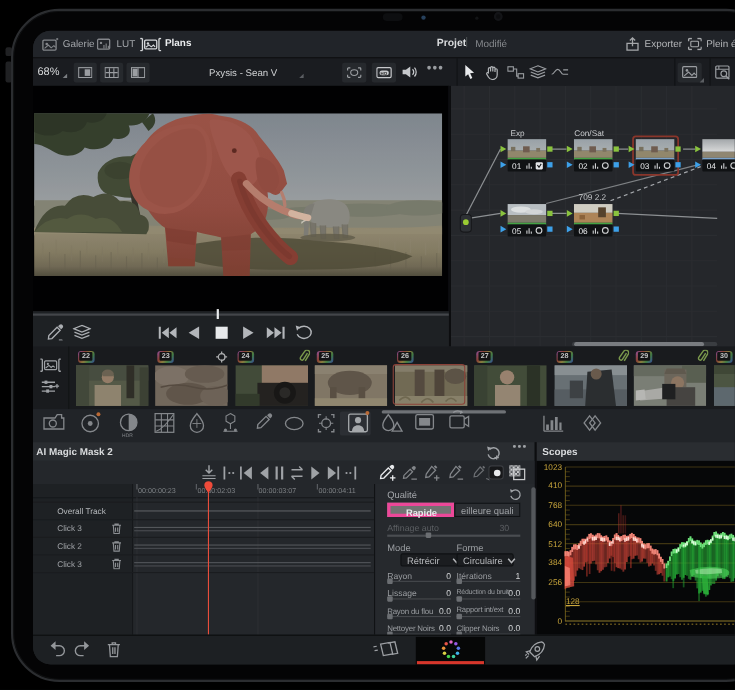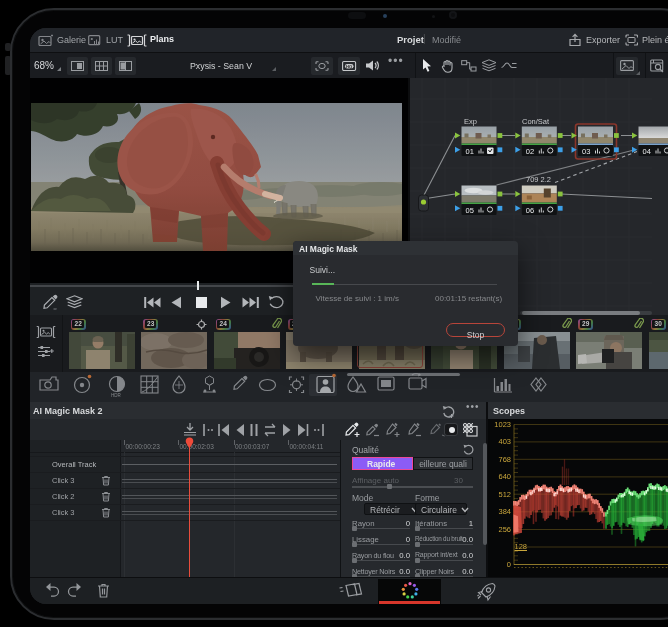--- a/index.html
+++ b/index.html
@@ -738,21 +738,21 @@
       <div class="t" style="left:92px;top:58px;width:215px;height:1px;background:#4a4d51;"></div>
       <div class="t" style="left:92px;top:70.5px;width:215px;height:1px;background:#53565a;"></div>
       <div class="t" style="left:92px;top:74px;width:215px;height:1px;background:#4a4d51;"></div>
     </div>
     <div class="abs" id="qpanel">
       <span class="t" style="left:11px;top:5px;font-size:8.5px;color:#a4a7ab;">Qualité</span>
       <svg class="t" style="left:122px;top:4px;" width="11" height="11" viewBox="0 0 11 11">
         <path d="M2.2 3 A4.3 4.3 0 1 1 1.4 6.8" fill="none" stroke="#9fa2a6" stroke-width="1.2"></path>
         <path d="M0.6 0.8 L3.6 1.6 L1.5 4.2 Z" fill="#9fa2a6"></path>
       </svg>
-      <div class="t" style="left:11px;top:16.5px;width:61px;height:13px;background:#8b5cf6;border:1px solid #ec4899;">
+      <div class="t" style="left:11px;top:16.5px;width:61px;height:13px;background:#737373;border:3px solid #ec4899;">
         <span class="t" style="left:14px;top:1.5px;font-size:8.5px;font-weight:bold;color:#e8eaec;">Rapide</span>
       </div>
       <div class="t" style="left:72px;top:16.5px;width:60px;height:13px;background:#2c2f33;border:1px solid #101214;">
         <span class="t" style="left:0;top:1.5px;width:58px;text-align:center;font-size:8.5px;color:#9ea1a5;">eilleure quali</span>
       </div>
       <span class="t" style="left:11px;top:36px;font-size:8px;color:#5c5f63;">Affinage auto</span>
       <span class="t" style="left:113px;top:36px;font-size:8px;color:#5c5f63;">30</span>
       <div class="t" style="left:11px;top:46px;width:121px;height:1.5px;background:#4a4d51;"></div>
       <div class="t" style="left:46px;top:44px;width:5px;height:5px;background:#6b6e72;border-radius:1px;"></div>
       <span class="t" style="left:11px;top:52.5px;font-size:8.5px;color:#9b9ea2;">Mode</span>
@@ -1124,21 +1124,21 @@
 <path d="M190.9 68.8 V73.3" stroke="#7ef08a" stroke-width="1.7" opacity="0.85"></path>
 <path d="M139 102 Q150 98 162 99 T175 104 L174 109 Q160 112 148 110 T140 108 Z" fill="#52dd60" opacity="0.55"></path>
 <path d="M144 102 Q156 99.5 168 101 L168.5 105 Q156 107 144.5 105.5 Z" fill="#c8f7c4" opacity="0.45"></path>
 <path d="M150 108 h5 l1.5 18 h-5 Z" fill="#2cb53c" opacity="0.8"></path>
 <path d="M124 87.0 V120.0" stroke="#22a232" stroke-width="1.6" opacity="0.5"></path>
 <path d="M133.5 78.9 V119.2" stroke="#22a232" stroke-width="1.6" opacity="0.5"></path>
 <path d="M147.5 78.1 V132.7" stroke="#22a232" stroke-width="1.6" opacity="0.5"></path>
 </g>
       </svg>
       <span class="t" style="left:0;top:0.9000000000000004px;width:23px;text-align:right;font-size:7.5px;color:#c9a63c;">1023</span>
-      <span class="t" style="left:0;top:18.299999999999997px;width:23px;text-align:right;font-size:7.5px;color:#c9a63c;">403</span>
+      <span class="t" style="left:0;top:18.299999999999997px;width:23px;text-align:right;font-size:7.5px;color:#c9a63c;">410</span>
       <span class="t" style="left:0;top:35.699999999999996px;width:23px;text-align:right;font-size:7.5px;color:#c9a63c;">768</span>
       <span class="t" style="left:0;top:53.3px;width:23px;text-align:right;font-size:7.5px;color:#c9a63c;">640</span>
       <span class="t" style="left:0;top:70.60000000000001px;width:23px;text-align:right;font-size:7.5px;color:#c9a63c;">512</span>
       <span class="t" style="left:0;top:88.2px;width:23px;text-align:right;font-size:7.5px;color:#c9a63c;">384</span>
       <span class="t" style="left:0;top:105.9px;width:23px;text-align:right;font-size:7.5px;color:#c9a63c;">256</span>
       <span class="t" style="left:16px;top:123.4px;width:23px;text-align:right;font-size:7.5px;color:#c9a63c;text-decoration:underline;">128</span>
       <span class="t" style="left:0;top:140.9px;width:23px;text-align:right;font-size:7.5px;color:#c9a63c;">0</span>
     </div>
     <div class="abs" id="playhead" style="left:154.5px;top:409px;width:12px;height:140px;">
       <div class="t" style="left:4.2px;top:7px;width:1.4px;height:133px;background:#e84d3c;"></div>
@@ -1174,23 +1174,13 @@
         <circle cx="375.6" cy="7.3" r="1.6" fill="#e85548"></circle>
         <g stroke="#a0a3a7" stroke-width="1.1" fill="none" transform="translate(444,3)">
           <path d="M18.5 2.5 C13.5 3 9.5 6 7.5 11.5 L12 16 C17.5 14 20.5 10 21 5 C20.5 3.7 19.8 3 18.5 2.5 Z"></path>
           <circle cx="14.5" cy="9" r="2.1"></circle>
           <path d="M8.5 10.5 L4.5 11.5 L7 14 M13 15 L14 19 L16.5 15.5 M6.5 15 L4 17.5 M4.8 13.8 L3.5 15"></path>
         </g>
         <g display="none">
           </g>
       </svg>
     </div>
-    <div class="abs" id="dialog">
-      <div class="t" style="left:0;top:0;width:225px;height:14px;background:#2e3135;border-radius:4px 4px 0 0;"></div>
-      <span class="t" style="left:6px;top:2.5px;font-size:8.5px;font-weight:bold;color:#e4e6e8;">AI Magic Mask</span>
-      <span class="t" style="left:16.5px;top:24px;font-size:8.5px;color:#c9cbcd;">Suivi...</span>
-      <div class="t" style="left:19px;top:42.5px;width:185px;height:1.5px;background:#47494d;"></div>
-      <div class="t" style="left:19px;top:42px;width:21.5px;height:2.2px;background:#58b658;"></div>
-      <span class="t" style="left:22.5px;top:53px;font-size:8px;color:#87898c;">Vitesse de suivi :  1 im/s</span>
-      <span class="t" style="left:142px;top:53px;font-size:8px;color:#87898c;">00:01:15 restant(s)</span>
-      <div class="t" style="left:153px;top:81.5px;width:59px;height:14px;border:1px solid #b8453a;border-radius:7.5px;text-align:center;"><span style="font-size:8.5px;color:#cfd1d3;line-height:13px;">Stop</span></div>
-    </div>
   </div>
 
 </body></html>

